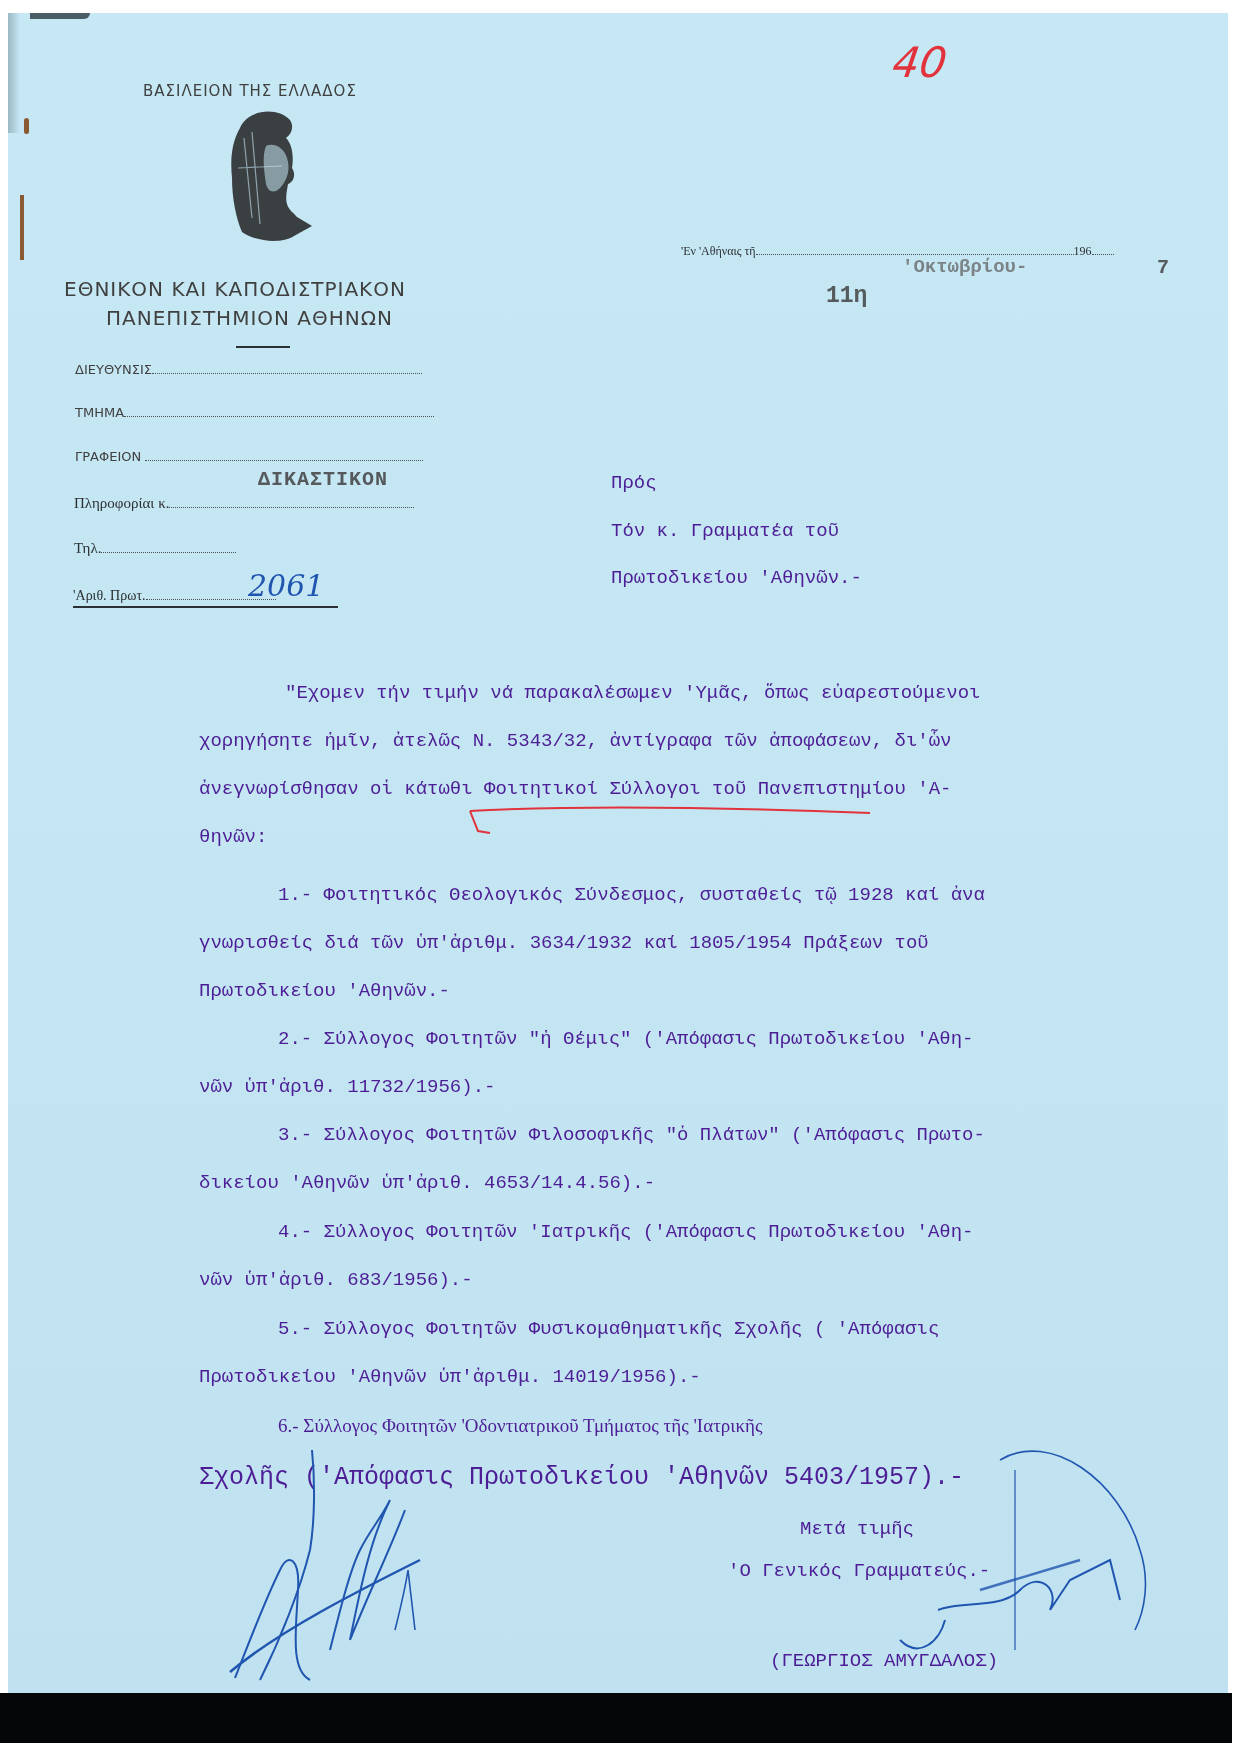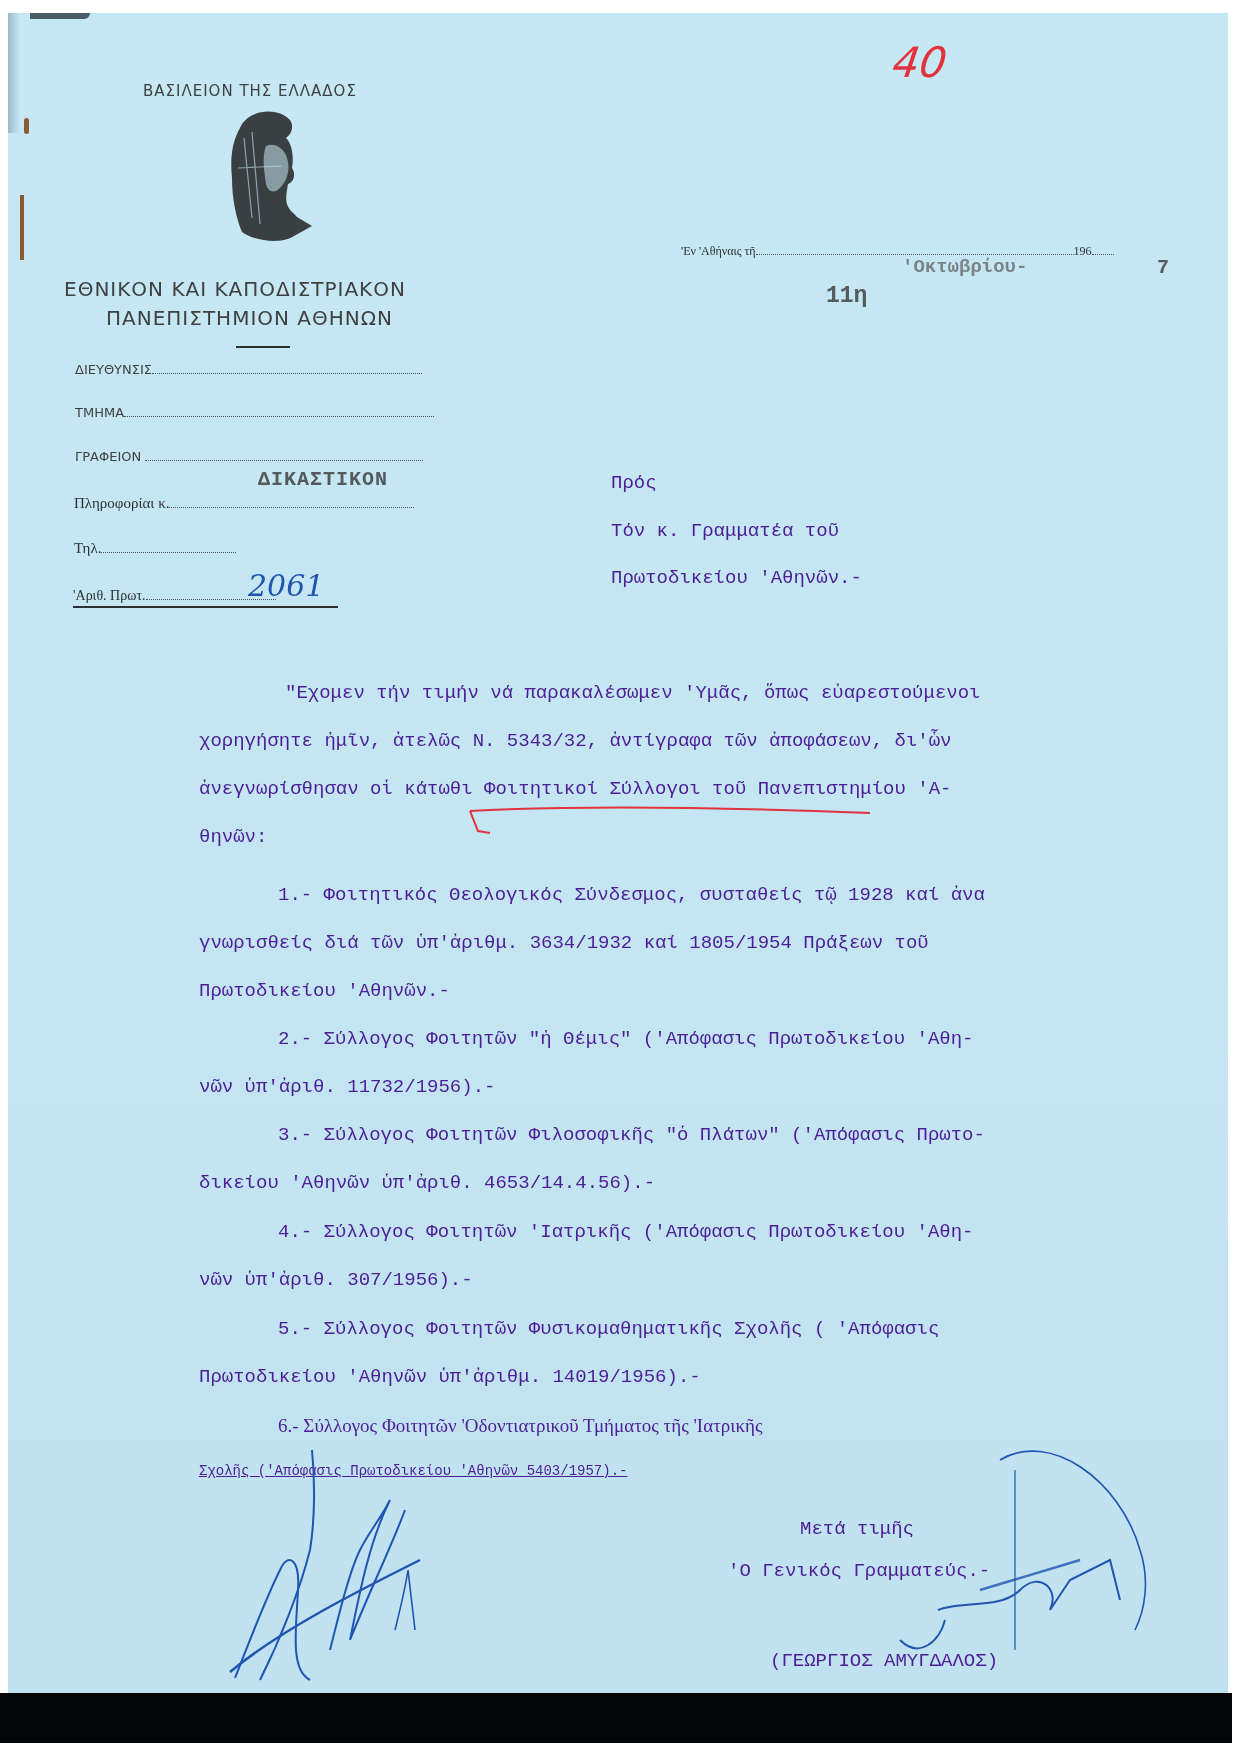--- a/index.html
+++ b/index.html
@@ -91,27 +91,27 @@
 <div class="abs mono" style="left:199px;top:932px;font-size:19px;">γνωρισθείς διά τῶν ὑπ'ἀριθμ. 3634/1932 καί 1805/1954 Πράξεων τοῦ</div>
 <div class="abs mono" style="left:199px;top:980px;font-size:19px;">Πρωτοδικείου 'Αθηνῶν.-</div>
 
 <div class="abs mono" style="left:278px;top:1028px;font-size:19px;">2.- Σύλλογος Φοιτητῶν "ἡ Θέμις" ('Απόφασις Πρωτοδικείου 'Αθη-</div>
 <div class="abs mono" style="left:199px;top:1076px;font-size:19px;">νῶν ὑπ'ἀριθ. 11732/1956).-</div>
 
 <div class="abs mono" style="left:278px;top:1124px;font-size:19px;">3.- Σύλλογος Φοιτητῶν Φιλοσοφικῆς "ὁ Πλάτων" ('Απόφασις Πρωτο-</div>
 <div class="abs mono" style="left:199px;top:1172px;font-size:19px;">δικείου 'Αθηνῶν ὑπ'ἀριθ. 4653/14.4.56).-</div>
 
 <div class="abs mono" style="left:278px;top:1221px;font-size:19px;">4.- Σύλλογος Φοιτητῶν 'Ιατρικῆς ('Απόφασις Πρωτοδικείου 'Αθη-</div>
-<div class="abs mono" style="left:199px;top:1269px;font-size:19px;">νῶν ὑπ'ἀριθ. 307/1956).-</div>
+<div class="abs mono" style="left:199px;top:1269px;font-size:19px;">νῶν ὑπ'ἀριθ. 683/1956).-</div>
 
 <div class="abs mono" style="left:278px;top:1318px;font-size:19px;">5.- Σύλλογος Φοιτητῶν Φυσικομαθηματικῆς Σχολῆς ( 'Απόφασις</div>
 <div class="abs mono" style="left:199px;top:1366px;font-size:19px;">Πρωτοδικείου 'Αθηνῶν ὑπ'ἀριθμ. 14019/1956).-</div>
 
 <div class="abs mono" style="left:278px;top:1415px;font-size:19px;font-family:Liberation Serif, serif;">6.- Σύλλογος Φοιτητῶν 'Οδοντιατρικοῦ Τμήματος τῆς 'Ιατρικῆς</div>
-<div class="abs mono" style="left:199px;top:1463px;font-size:14px;text-decoration:underline;">Σχολῆς ('Απόφασις Πρωτοδικείου 'Αθηνῶν 5403/1957).-</div>
+<div class="abs mono" style="left:199px;top:1463px;font-size:25px;">Σχολῆς ('Απόφασις Πρωτοδικείου 'Αθηνῶν 5403/1957).-</div>
 
 <div class="abs mono" style="left:800px;top:1518px;font-size:19px;">Μετά τιμῆς</div>
 <div class="abs mono" style="left:728px;top:1560px;font-size:19px;">'Ο Γενικός Γραμματεύς.-</div>
 <div class="abs mono" style="left:770px;top:1650px;font-size:19px;">(ΓΕΩΡΓΙΟΣ ΑΜΥΓΔΑΛΟΣ)</div>
 
 <svg class="abs" style="left:220px;top:1440px;" width="230" height="250" viewBox="0 0 230 250">
   <path d="M40,240 C60,200 80,150 90,110 C95,80 95,40 92,10" stroke="#2055b0" stroke-width="2" fill="none"></path>
   <path d="M15,238 C30,200 45,160 60,130 C68,112 80,118 78,150 C76,190 70,230 90,240" stroke="#2055b0" stroke-width="2" fill="none"></path>
   <path d="M10,232 C60,190 140,150 200,120" stroke="#2055b0" stroke-width="2.5" fill="none"></path>
   <path d="M110,210 C120,170 130,130 140,110 C150,90 160,80 170,60 C150,100 140,150 130,200 C150,150 170,110 185,70" stroke="#2055b0" stroke-width="2" fill="none"></path>

